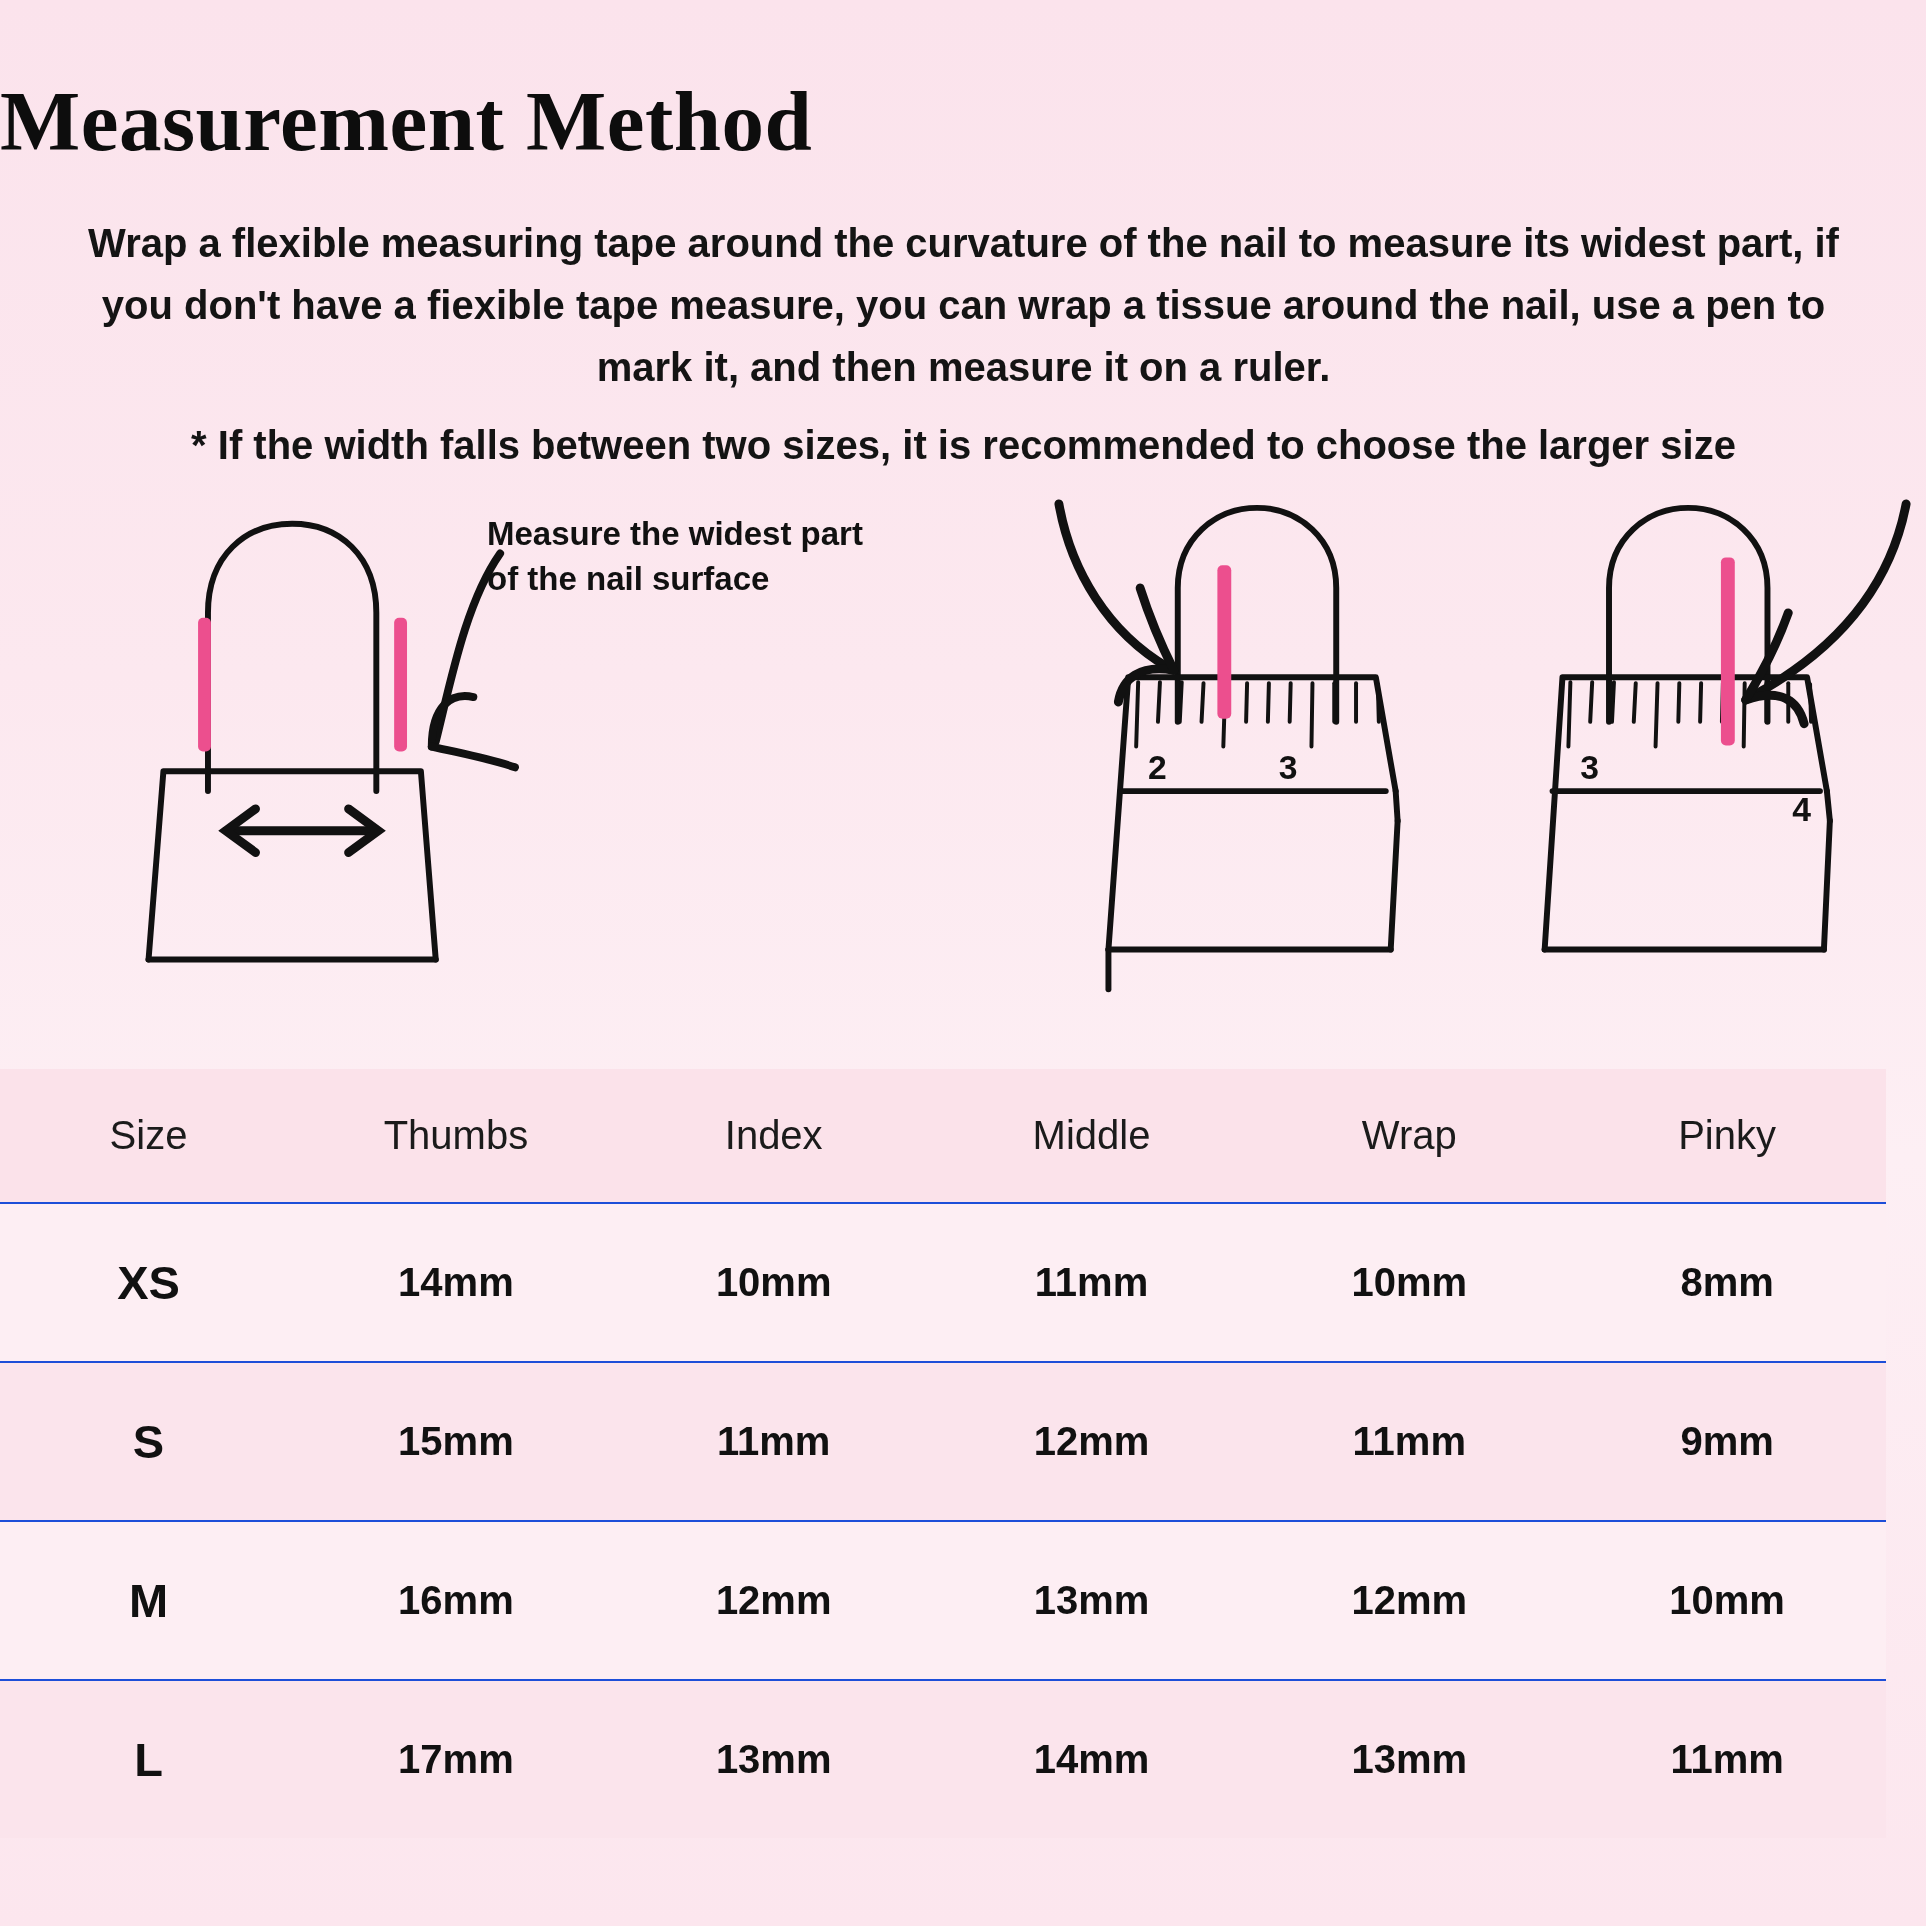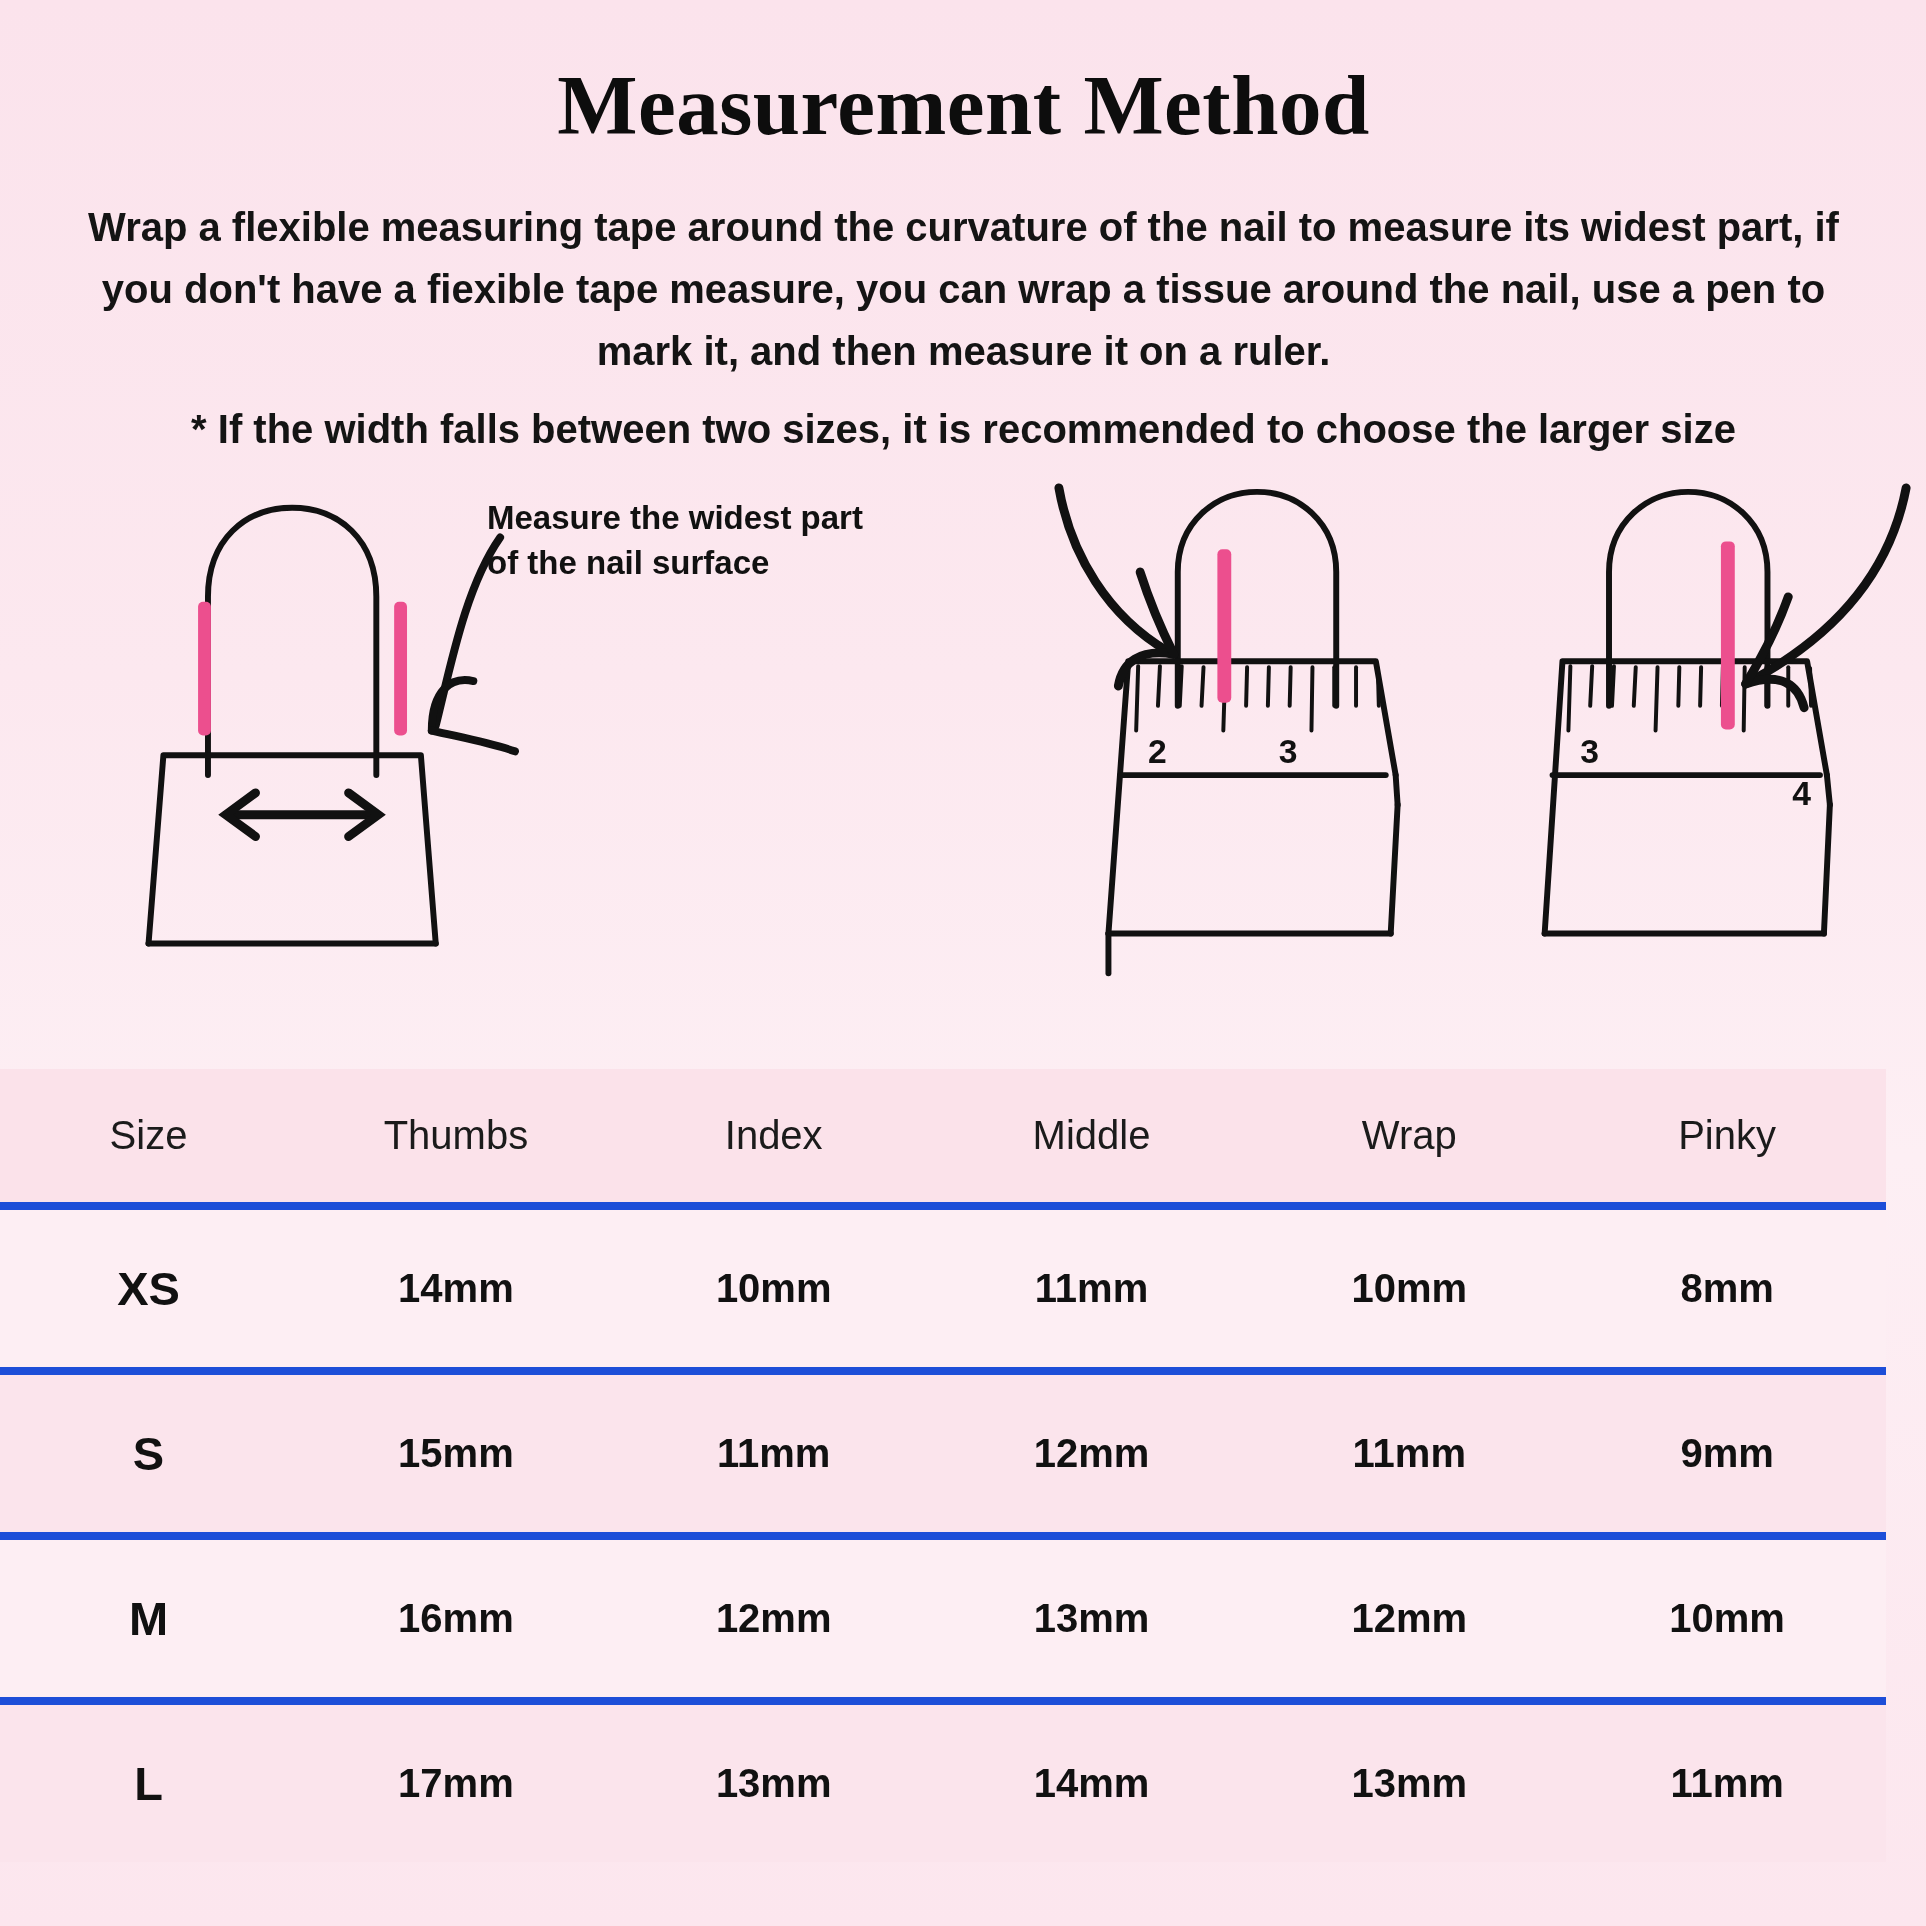--- a/index.html
+++ b/index.html
@@ -14,27 +14,27 @@
     overflow: hidden;
   }
   .page {
     position: relative;
     width: 1927px;
     height: 1927px;
   }
 
   
   .title {
-    text-align: center;
+    text-align: left;
     font-family: "Liberation Serif", serif;
     font-weight: bold;
     font-size: 85px;
     color: #0d0d0d;
     letter-spacing: 0.5px;
-    padding-top: 61px;
+    padding-top: 77px;
     line-height: 1.05;
   }
   .intro {
     margin: 46px auto 0 auto;
     width: 1822px;
     text-align: center;
     font-size: 40px;
     font-weight: bold;
     color: #141414;
     line-height: 1.55;
@@ -87,21 +87,21 @@
     text-align: center;
     background: #fbe2ea;
   }
   thead th.col-size { width: 297px; }
   tbody td {
     text-align: center;
     font-size: 40px;
     font-weight: bold;
     color: #111;
     padding: 51px 0 51px 0;
-    border-top: 8px solid #1d4ed8;
+    border-top: 2px solid #1d4ed8;
   }
   tbody td.size-cell {
     font-size: 47px;
     font-weight: bold;
   }
   tbody tr:nth-child(odd) { background: #fdeef3; }
   tbody tr:nth-child(even) { background: #fbe4ec; }
 </style>
 </head>
 <body>

